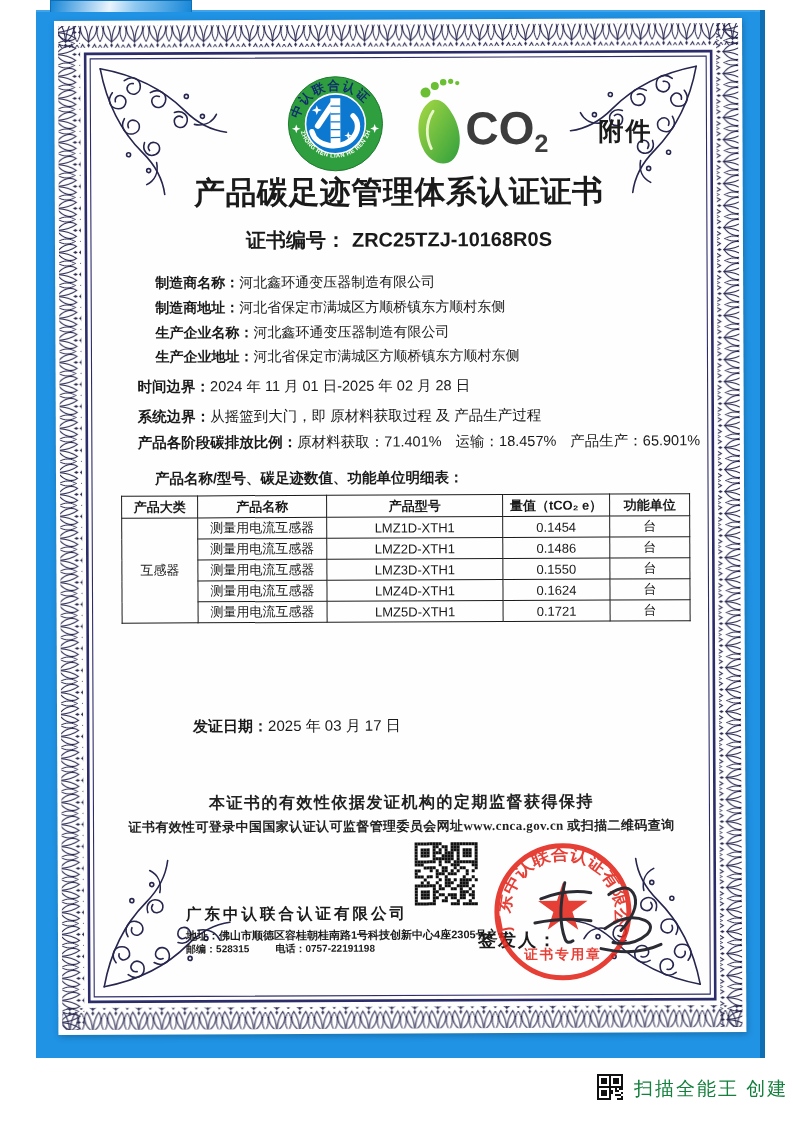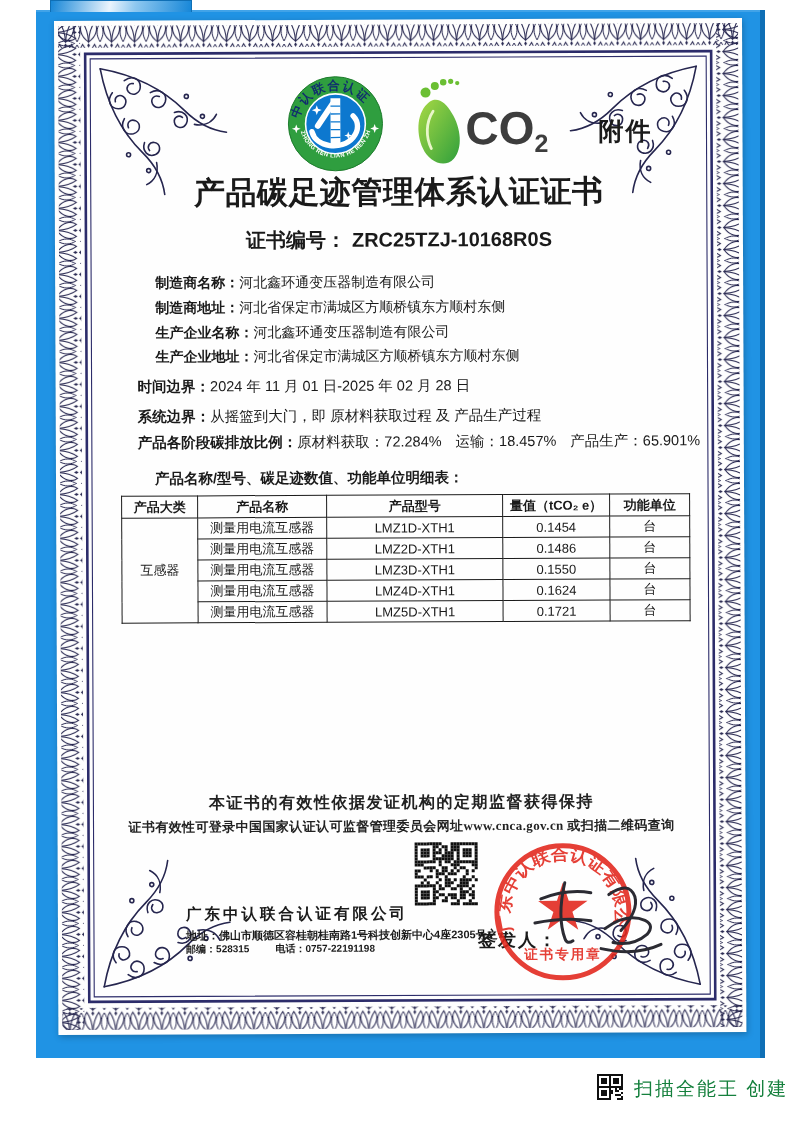--- a/index.html
+++ b/index.html
@@ -176,21 +176,21 @@
     <div><span class="lbl">生产企业地址：</span><span class="val">河北省保定市满城区方顺桥镇东方顺村东侧</span></div>
   </div>
 
   <div class="abs bline" style="top:357px;">
     <span class="lbl">时间边界：</span><span>2024 年 11 月 01 日-2025 年 02 月 28 日</span>
   </div>
   <div class="abs bline" style="top:387px;">
     <span class="lbl">系统边界：</span><span>从摇篮到大门，即 原材料获取过程 及 产品生产过程</span>
   </div>
   <div class="abs bline" style="top:413px;">
-    <span class="lbl">产品各阶段碳排放比例：</span><span class="ratio-item"><span>原材料获取：</span><span>72.284%</span></span><span class="ratio-item"><span>运输：</span><span>18.457%</span></span><span class="ratio-item"><span>产品生产：</span><span>65.901%</span></span>
+    <span class="lbl">产品各阶段碳排放比例：</span><span class="ratio-item"><span>原材料获取：</span><span>71.401%</span></span><span class="ratio-item"><span>运输：</span><span>18.457%</span></span><span class="ratio-item"><span>产品生产：</span><span>65.901%</span></span>
   </div>
   <div class="abs table-caption">产品名称/型号、碳足迹数值、功能单位明细表：</div>
 
   <table class="products">
     <colgroup>
         <col style="width:76px">
         <col style="width:129px">
         <col style="width:176px">
         <col style="width:107px">
         <col style="width:80px">
@@ -232,20 +232,23 @@
       </tr>
       <tr>
         <td>测量用电流互感器</td>
         <td>LMZ5D-XTH1</td>
         <td>0.1721</td>
         <td>台</td>
       </tr>
     </tbody>
   </table>
 
+  <div class="abs dates d1">
+    <span class="lbl">发证日期：</span><span>2025 年 03 月 17 日</span>
+  </div>
 
   <div class="abs stm stm1">本证书的有效性依据发证机构的定期监督获得保持</div>
   <div class="abs stm stm2">证书有效性可登录中国国家认证认可监督管理委员会网址www.cnca.gov.cn 或扫描二维码查询</div>
 
   <div class="abs qr qr-big" style="display: grid; grid-template-columns: repeat(21, 3px); grid-auto-rows: 3px;">
       <div class="on"></div>
       <div class="on"></div>
       <div class="on"></div>
       <div class="on"></div>
       <div class="on"></div>

